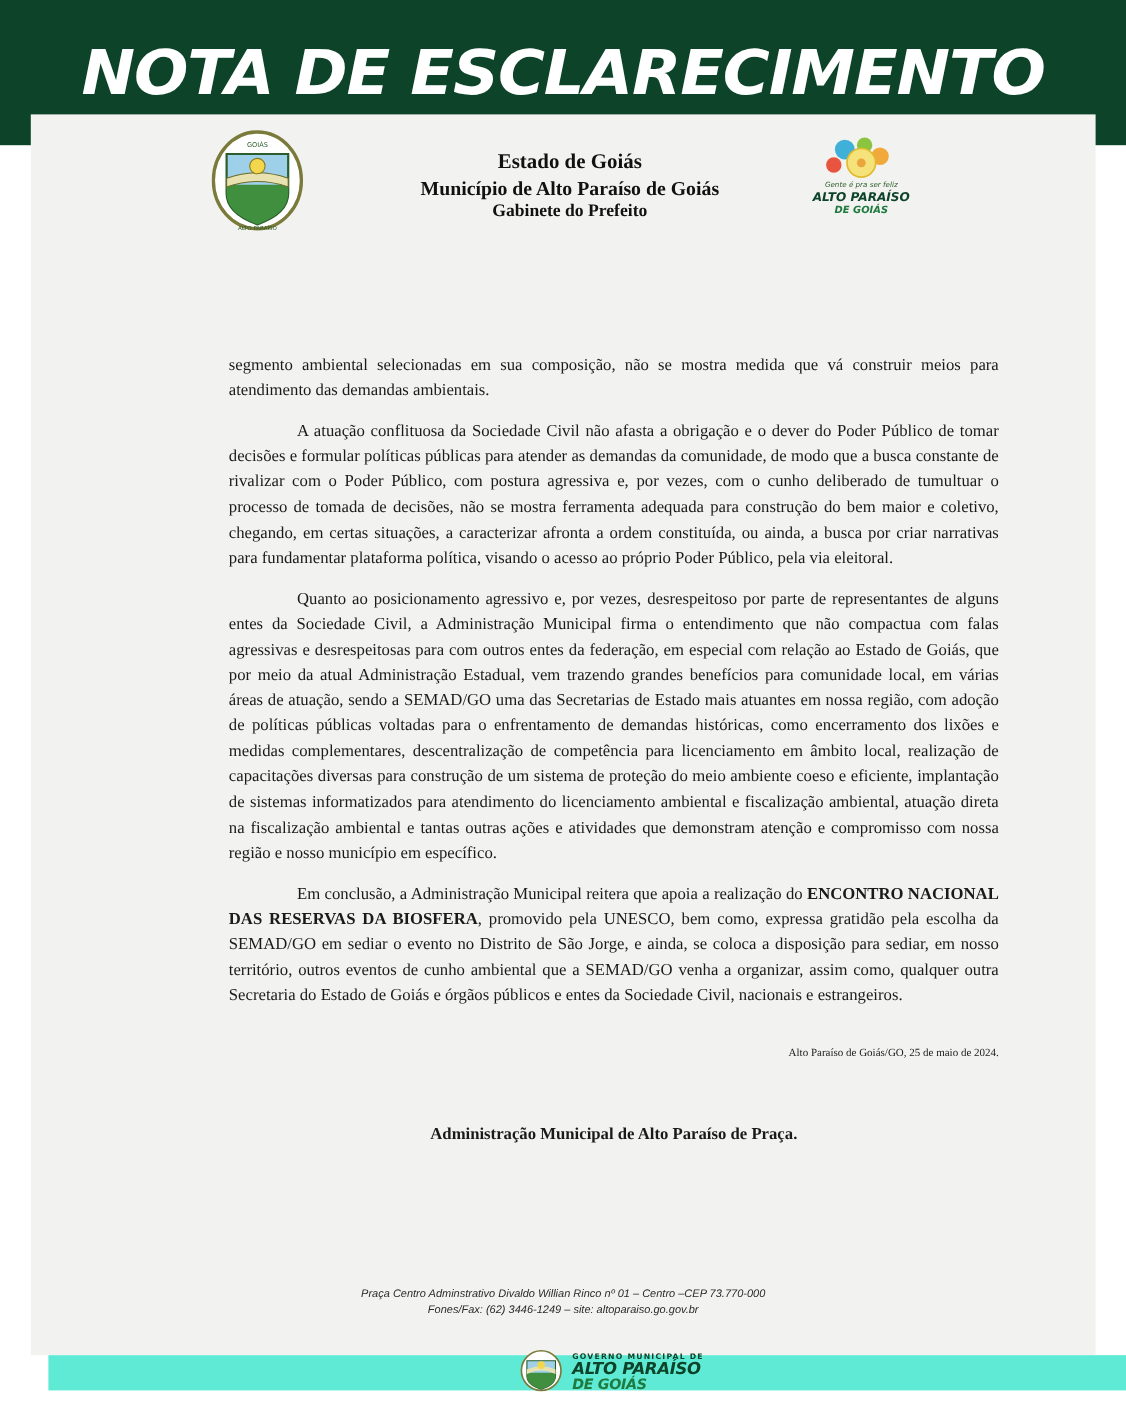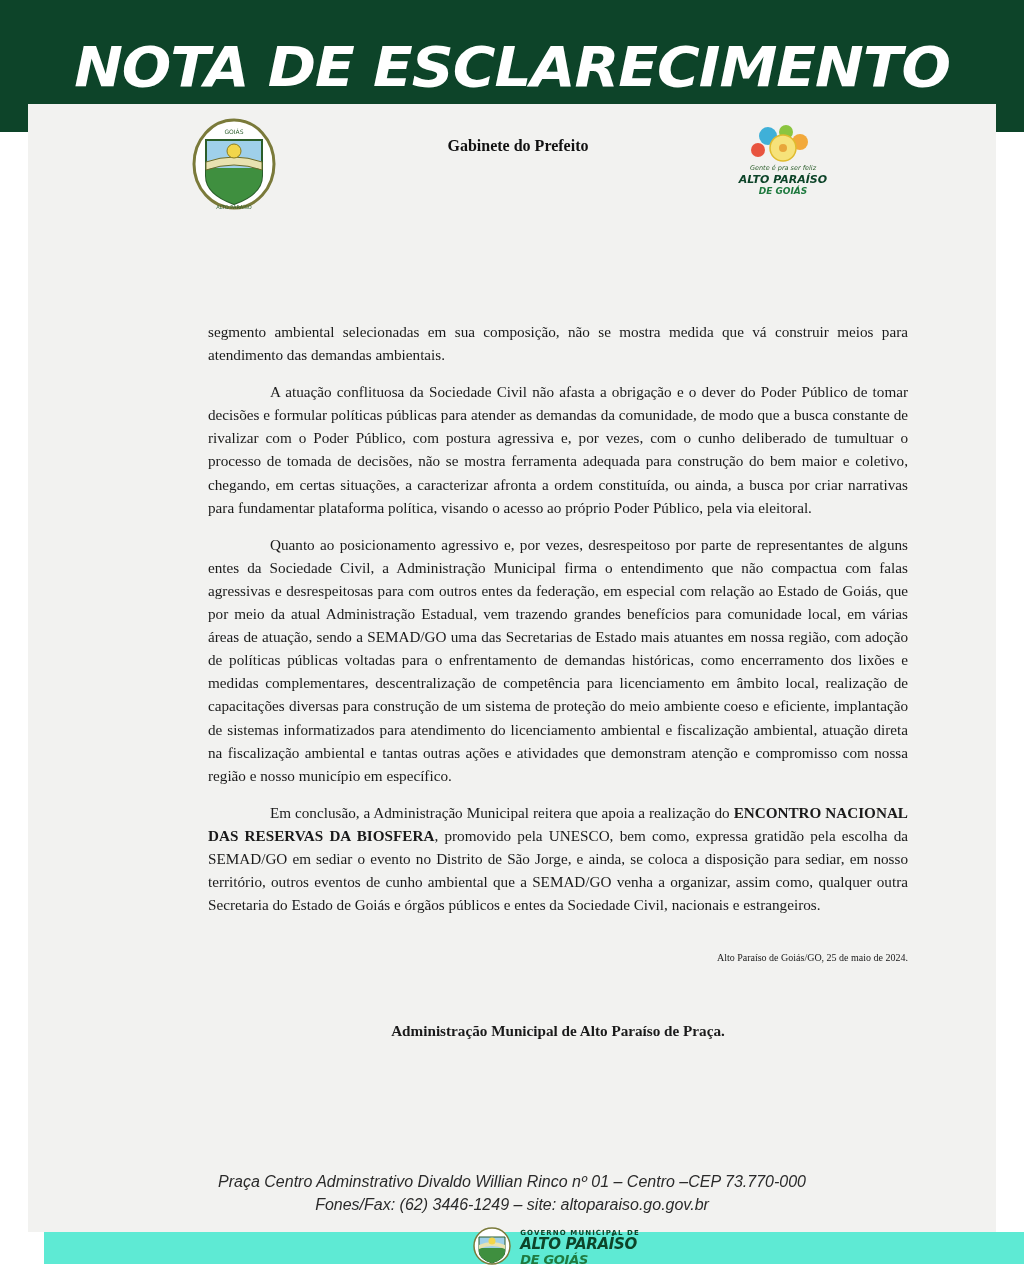--- a/index.html
+++ b/index.html
@@ -132,21 +132,21 @@
   }
 
   
   .footer-addr {
     position: absolute;
     top: 1170px;
     left: 0;
     width: 1024px;
     text-align: center;
     font-family: "Liberation Sans", sans-serif;
-    font-size: 16px;
+    font-size: 10px;
     font-style: italic;
     color: #2a2a2a;
     line-height: 1.45;
   }
 
   
   .bottom-bar {
     position: absolute;
     top: 1232px;
     left: 0;
@@ -204,20 +204,22 @@
           <path d="M14 22 H70 V58 Q70 76 42 86 Q14 76 14 58 Z" fill="#9fd0ea" stroke="#2a5d2a" stroke-width="2"></path>
           <path d="M14 50 H70 V58 Q70 76 42 86 Q14 76 14 58 Z" fill="#3f8f3f"></path>
           <path d="M14 44 Q42 34 70 44 L70 52 Q42 42 14 52 Z" fill="#e8e2b0" stroke="#6b6b2a" stroke-width="1"></path>
           <circle cx="42" cy="33" r="7" fill="#f2d64b" stroke="#8a7b1e" stroke-width="1"></circle>
           <text x="42" y="16" font-size="6" fill="#2a5d2a" text-anchor="middle" font-family="DejaVu Sans, sans-serif">GOIÁS</text>
           <text x="42" y="91" font-size="5" fill="#2a5d2a" text-anchor="middle" font-family="DejaVu Sans, sans-serif">ALTO PARAÍSO</text>
         </svg>
       </div>
 
       <div class="header-center">
+        <div class="l1">Estado de Goiás</div>
+        <div class="l2">Município de Alto Paraíso de Goiás</div>
         <div class="l3">Gabinete do Prefeito</div>
       </div>
 
       <div class="logo-right">
         <svg width="110" height="86" viewBox="0 0 110 86">
           <circle cx="40" cy="18" r="9" fill="#3fb0d8"></circle>
           <circle cx="58" cy="14" r="7" fill="#8bc53f"></circle>
           <circle cx="72" cy="24" r="8" fill="#f2a93b"></circle>
           <circle cx="30" cy="32" r="7" fill="#e8543f"></circle>
           <circle cx="55" cy="30" r="13" fill="#f6e27a" stroke="#e0bb2e" stroke-width="1.5"></circle>

